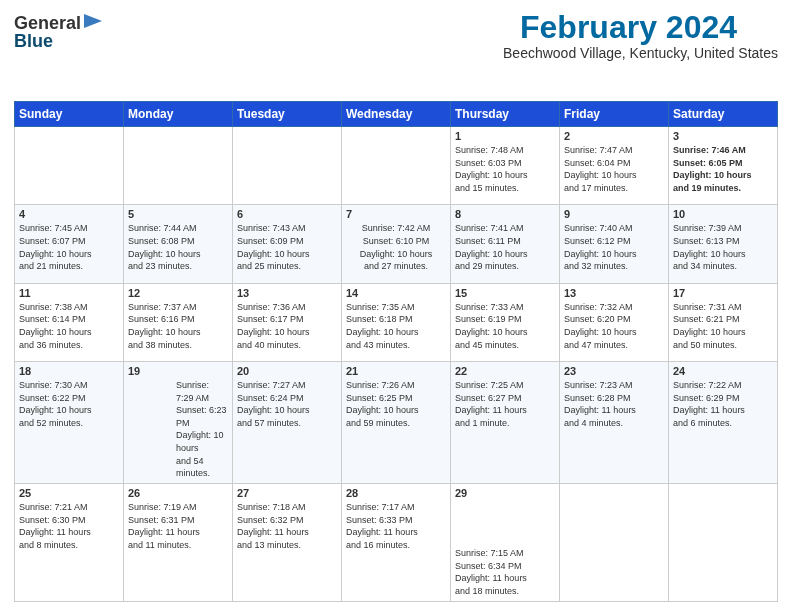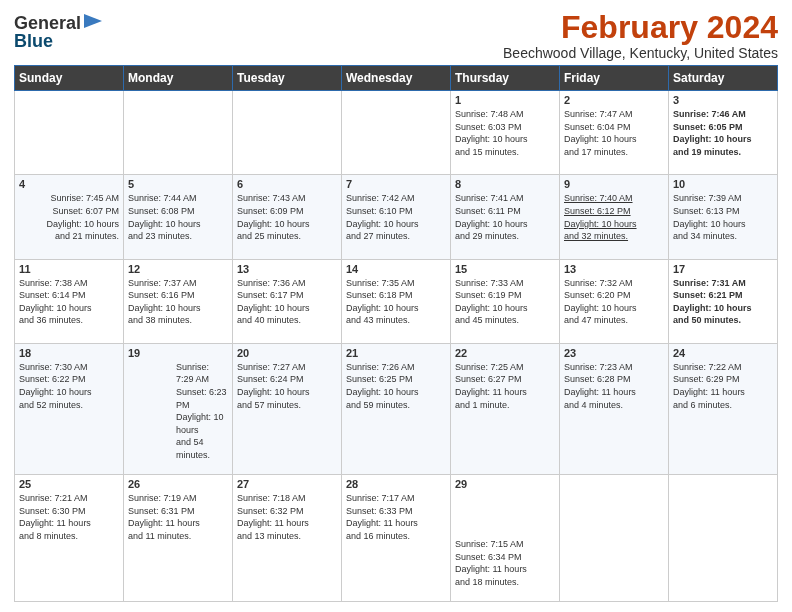--- a/index.html
+++ b/index.html
@@ -9,20 +9,21 @@
       width: 792px;
       height: 612px;
       overflow: hidden;
     }
     .page {
       width: 792px;
       height: 612px;
       padding: 10px 14px 10px 14px;
       display: flex;
       flex-direction: column;
+      gap: 36px;
     }
     .header-area {
       display: flex;
       align-items: flex-start;
       justify-content: space-between;
       margin-bottom: 4px;
     }
     .logo {
       display: flex;
       flex-direction: column;
@@ -44,37 +45,38 @@
     .logo-row {
       display: flex;
       align-items: center;
     }
     .title-area {
       text-align: right;
     }
     .calendar-title {
       font-size: 32px;
       font-weight: bold;
-      color: #c2410c;
+      color: #0369a1;
       line-height: 1.1;
+      text-align: center;
     }
     .calendar-subtitle {
       font-size: 14px;
       color: #333;
       font-weight: normal;
       margin-left: 24px;
     }
     .calendar-table {
       width: 100%;
       border-collapse: collapse;
       flex: 1;
       table-layout: fixed;
     }
     .calendar-table th {
-      background-color: #404040;
+      background-color: #1d4ed8;
       color: #fff;
       font-size: 12px;
       font-weight: bold;
       padding: 5px 4px;
       text-align: left;
       border: 1px solid #2d6aac;
     }
     .calendar-table td {
       border: 1px solid #ccc;
       vertical-align: top;
@@ -159,56 +161,56 @@
             <div class="day-number">3</div>
             <div class="day-info" style="white-space: pre-line; font-weight: bold;">Sunrise: 7:46 AM
 Sunset: 6:05 PM
 Daylight: 10 hours
 and 19 minutes.</div>
           </td>
         </tr>
         <tr>
           <td>
             <div class="day-number">4</div>
-            <div class="day-info" style="white-space: pre-line; text-align: right;">Sunrise: 7:45 AM
+            <div class="day-info" style="white-space: pre-line;">Sunrise: 7:45 AM
 Sunset: 6:07 PM
 Daylight: 10 hours
 and 21 minutes.</div>
           </td>
           <td>
             <div class="day-number">5</div>
             <div class="day-info" style="white-space: pre-line;">Sunrise: 7:44 AM
 Sunset: 6:08 PM
 Daylight: 10 hours
 and 23 minutes.</div>
           </td>
           <td>
             <div class="day-number">6</div>
             <div class="day-info" style="white-space: pre-line;">Sunrise: 7:43 AM
 Sunset: 6:09 PM
 Daylight: 10 hours
 and 25 minutes.</div>
           </td>
           <td>
             <div class="day-number">7</div>
-            <div class="day-info" style="white-space: pre-line;">Sunrise: 7:42 AM
+            <div class="day-info" style="white-space: pre-line; text-align: center;">Sunrise: 7:42 AM
 Sunset: 6:10 PM
 Daylight: 10 hours
 and 27 minutes.</div>
           </td>
           <td>
             <div class="day-number">8</div>
             <div class="day-info" style="white-space: pre-line;">Sunrise: 7:41 AM
 Sunset: 6:11 PM
 Daylight: 10 hours
 and 29 minutes.</div>
           </td>
           <td>
             <div class="day-number">9</div>
-            <div class="day-info" style="white-space: pre-line; text-decoration: underline;">Sunrise: 7:40 AM
+            <div class="day-info" style="white-space: pre-line;">Sunrise: 7:40 AM
 Sunset: 6:12 PM
 Daylight: 10 hours
 and 32 minutes.</div>
           </td>
           <td>
             <div class="day-number">10</div>
             <div class="day-info" style="white-space: pre-line;">Sunrise: 7:39 AM
 Sunset: 6:13 PM
 Daylight: 10 hours
 and 34 minutes.</div>
@@ -252,21 +254,21 @@
           </td>
           <td>
             <div class="day-number">13</div>
             <div class="day-info" style="white-space: pre-line;">Sunrise: 7:32 AM
 Sunset: 6:20 PM
 Daylight: 10 hours
 and 47 minutes.</div>
           </td>
           <td>
             <div class="day-number">17</div>
-            <div class="day-info" style="white-space: pre-line; font-weight: bold;">Sunrise: 7:31 AM
+            <div class="day-info" style="white-space: pre-line;">Sunrise: 7:31 AM
 Sunset: 6:21 PM
 Daylight: 10 hours
 and 50 minutes.</div>
           </td>
         </tr>
         <tr>
           <td>
             <div class="day-number">18</div>
             <div class="day-info" style="white-space: pre-line;">Sunrise: 7:30 AM
 Sunset: 6:22 PM

